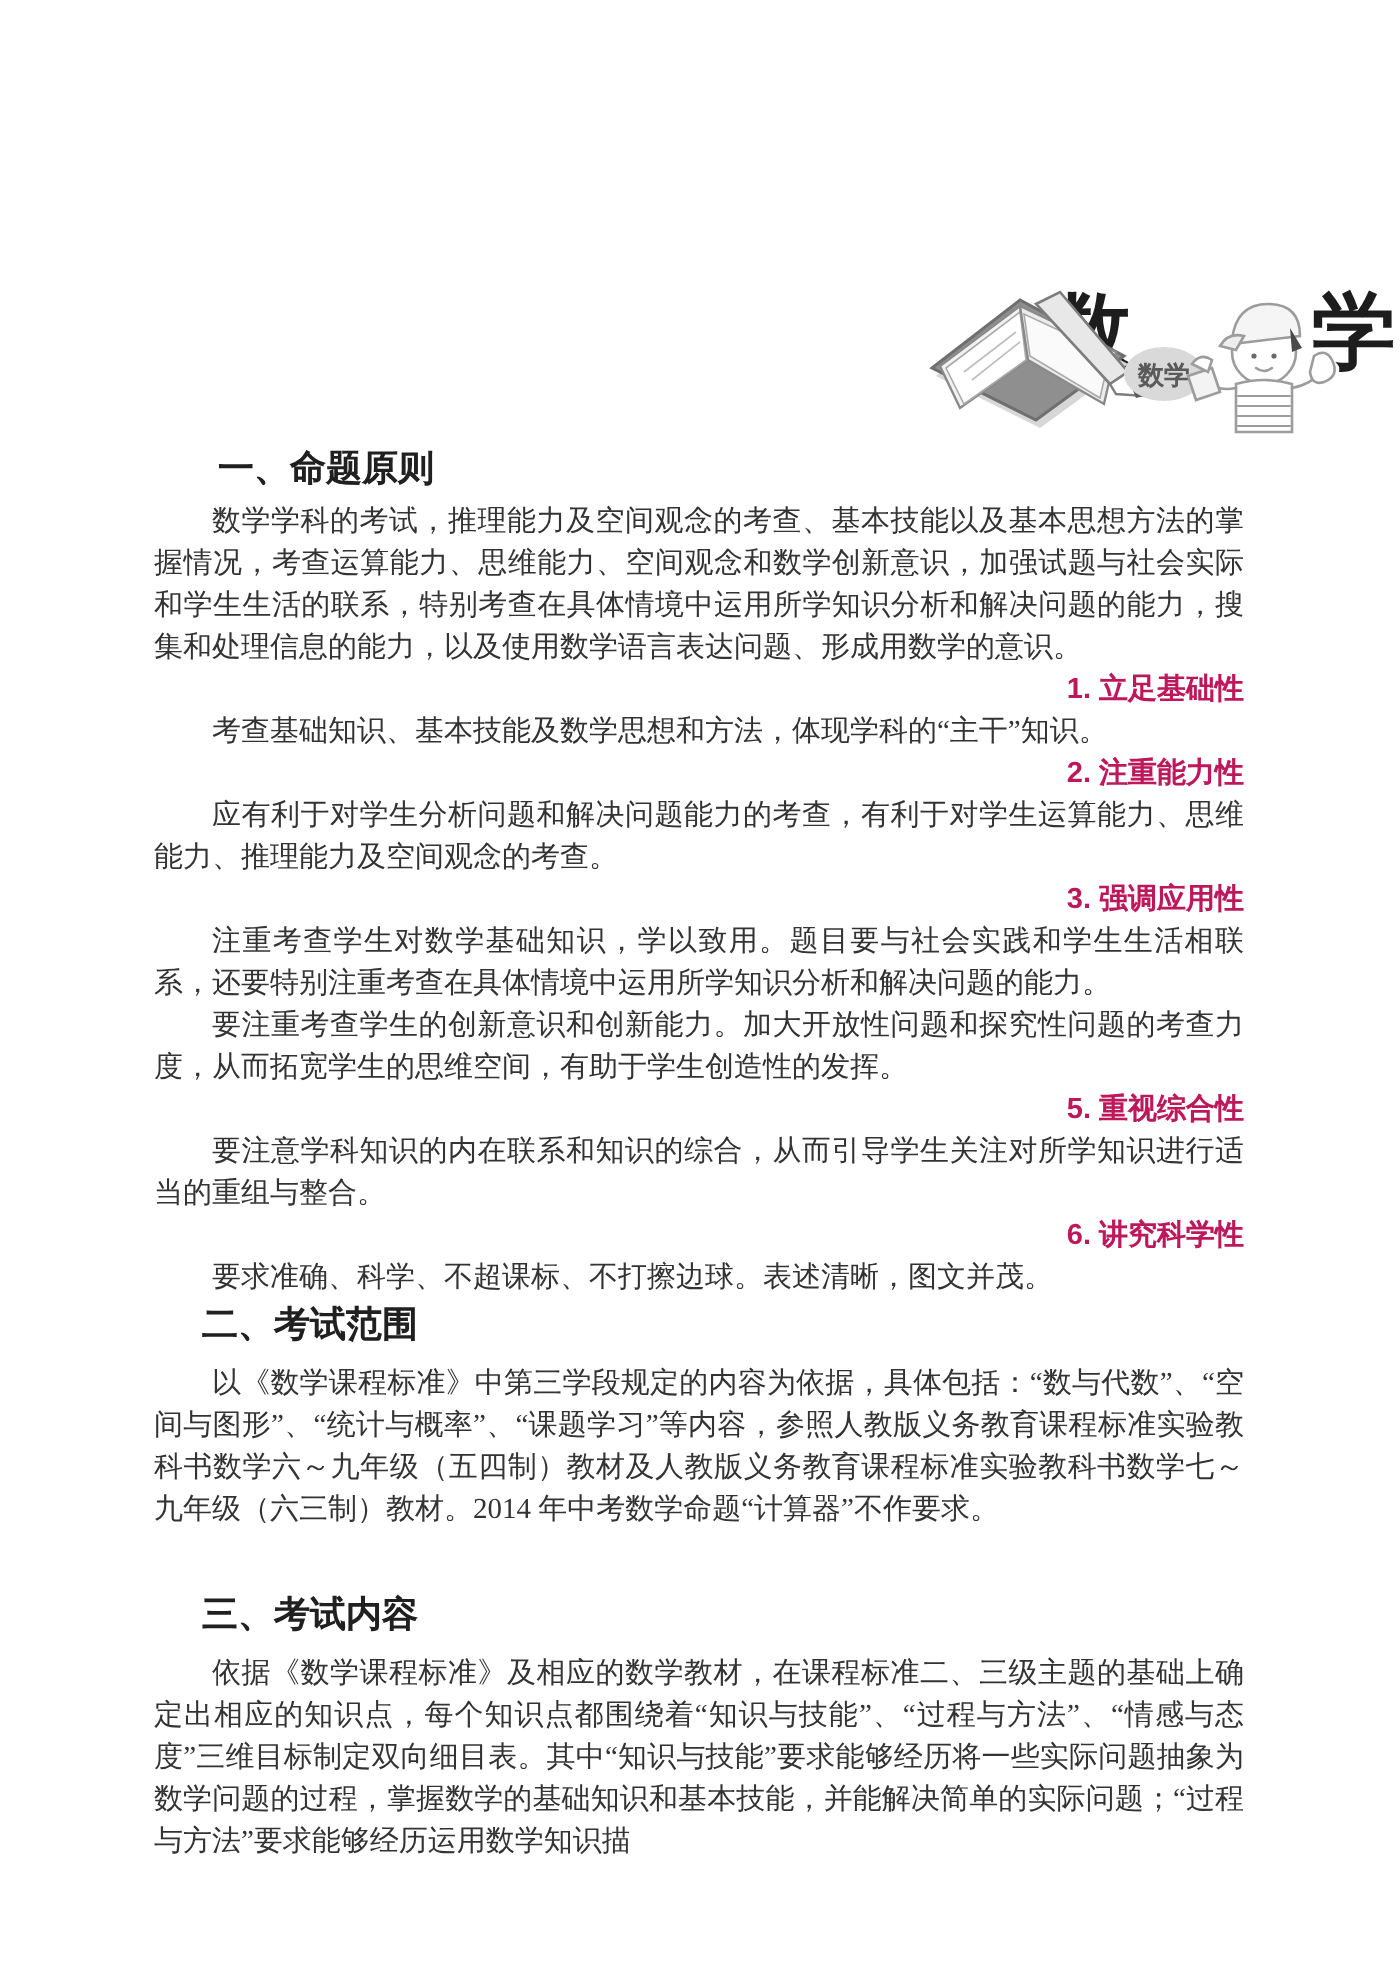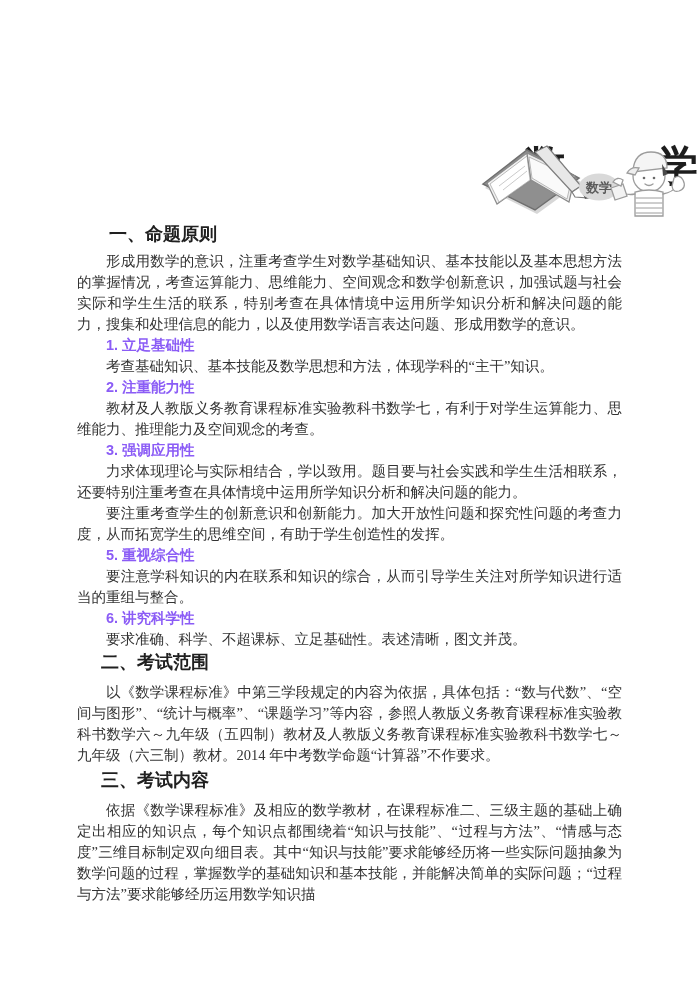--- a/index.html
+++ b/index.html
@@ -11,21 +11,21 @@
     position:relative;
     overflow:hidden;
   }
   .page {
     position:relative;
     width:700px; height:986px;
     background:#ffffff;
   }
   .illustration {
     position:absolute;
-    top:2px; right:5px;
+    top:2px; right:22px;
     width:218px; height:80px;
   }
   h1.title {
     margin-top:138px;
     text-align:right;
     font-family:"Liberation Sans","DejaVu Sans",sans-serif;
     font-weight:bold;
     font-size:42px;
     line-height:56px;
     color:#1d1d1d;
@@ -38,35 +38,36 @@
   h2.sec-heading {
     font-family:"Liberation Sans","DejaVu Sans",sans-serif;
     font-weight:bold;
     font-size:18px;
     line-height:25px;
     color:#202020;
     margin-left:24px;
   }
   .sec-principles h2.sec-heading { margin-top:28px; margin-bottom:4px;margin-left:32px; }
   .sec-scope      h2.sec-heading { margin-top:0; margin-bottom:7px; }
-  .sec-content    h2.sec-heading { margin-top:2px; margin-bottom:7px; }
+  .sec-content    h2.sec-heading { margin-top:29px; margin-bottom:7px; }
   p.para {
     font-size:14.5px;
     line-height:21px;
     text-indent:2em;
     text-align:justify;
     color:#333333;
   }
   h3.item-title {
     font-family:"Liberation Sans","DejaVu Sans",sans-serif;
     font-weight:bold;
     font-size:14.5px;
     line-height:21px;
     text-indent:2em;
-    color:#8b5cf6;
+    color:#be185d;
+    text-align:right;
   }
 </style>
 </head>
 <body>
 
 <div class="page">
 
   <div class="illustration">
     <svg width="218" height="80" viewBox="0 0 218 80" xmlns="http://www.w3.org/2000/svg">
       <g>
@@ -116,38 +117,38 @@
       </g>
     </svg>
   </div>
 
   <h1 class="title">数　　学</h1>
 
   <div class="content">
 
     <section class="sec-principles">
       <h2 class="sec-heading">一、命题原则</h2>
-      <p class="para">形成用数学的意识，注重考查学生对数学基础知识、基本技能以及基本思想方法的掌握情况，考查运算能力、思维能力、空间观念和数学创新意识，加强试题与社会实际和学生生活的联系，特别考查在具体情境中运用所学知识分析和解决问题的能力，搜集和处理信息的能力，以及使用数学语言表达问题、形成用数学的意识。</p>
+      <p class="para">数学学科的考试，推理能力及空间观念的考查、基本技能以及基本思想方法的掌握情况，考查运算能力、思维能力、空间观念和数学创新意识，加强试题与社会实际和学生生活的联系，特别考查在具体情境中运用所学知识分析和解决问题的能力，搜集和处理信息的能力，以及使用数学语言表达问题、形成用数学的意识。</p>
 
       <h3 class="item-title">1. 立足基础性</h3>
       <p class="para">考查基础知识、基本技能及数学思想和方法，体现学科的“主干”知识。</p>
 
       <h3 class="item-title">2. 注重能力性</h3>
-      <p class="para">教材及人教版义务教育课程标准实验教科书数学七，有利于对学生运算能力、思维能力、推理能力及空间观念的考查。</p>
+      <p class="para">应有利于对学生分析问题和解决问题能力的考查，有利于对学生运算能力、思维能力、推理能力及空间观念的考查。</p>
 
       <h3 class="item-title">3. 强调应用性</h3>
-      <p class="para">力求体现理论与实际相结合，学以致用。题目要与社会实践和学生生活相联系，还要特别注重考查在具体情境中运用所学知识分析和解决问题的能力。</p>
+      <p class="para">注重考查学生对数学基础知识，学以致用。题目要与社会实践和学生生活相联系，还要特别注重考查在具体情境中运用所学知识分析和解决问题的能力。</p>
 
       <p class="para">要注重考查学生的创新意识和创新能力。加大开放性问题和探究性问题的考查力度，从而拓宽学生的思维空间，有助于学生创造性的发挥。</p>
 
       <h3 class="item-title">5. 重视综合性</h3>
       <p class="para">要注意学科知识的内在联系和知识的综合，从而引导学生关注对所学知识进行适当的重组与整合。</p>
 
       <h3 class="item-title">6. 讲究科学性</h3>
-      <p class="para">要求准确、科学、不超课标、立足基础性。表述清晰，图文并茂。</p>
+      <p class="para">要求准确、科学、不超课标、不打擦边球。表述清晰，图文并茂。</p>
     </section>
 
     <section class="sec-scope">
       <h2 class="sec-heading">二、考试范围</h2>
       <p class="para">以《数学课程标准》中第三学段规定的内容为依据，具体包括：“数与代数”、“空间与图形”、“统计与概率”、“课题学习”等内容，参照人教版义务教育课程标准实验教科书数学六～九年级（五四制）教材及人教版义务教育课程标准实验教科书数学七～九年级（六三制）教材。2014 年中考数学命题“计算器”不作要求。</p>
     </section>
 
     <section class="sec-content">
       <h2 class="sec-heading">三、考试内容</h2>
       <p class="para">依据《数学课程标准》及相应的数学教材，在课程标准二、三级主题的基础上确定出相应的知识点，每个知识点都围绕着“知识与技能”、“过程与方法”、“情感与态度”三维目标制定双向细目表。其中“知识与技能”要求能够经历将一些实际问题抽象为数学问题的过程，掌握数学的基础知识和基本技能，并能解决简单的实际问题；“过程与方法”要求能够经历运用数学知识描</p>

